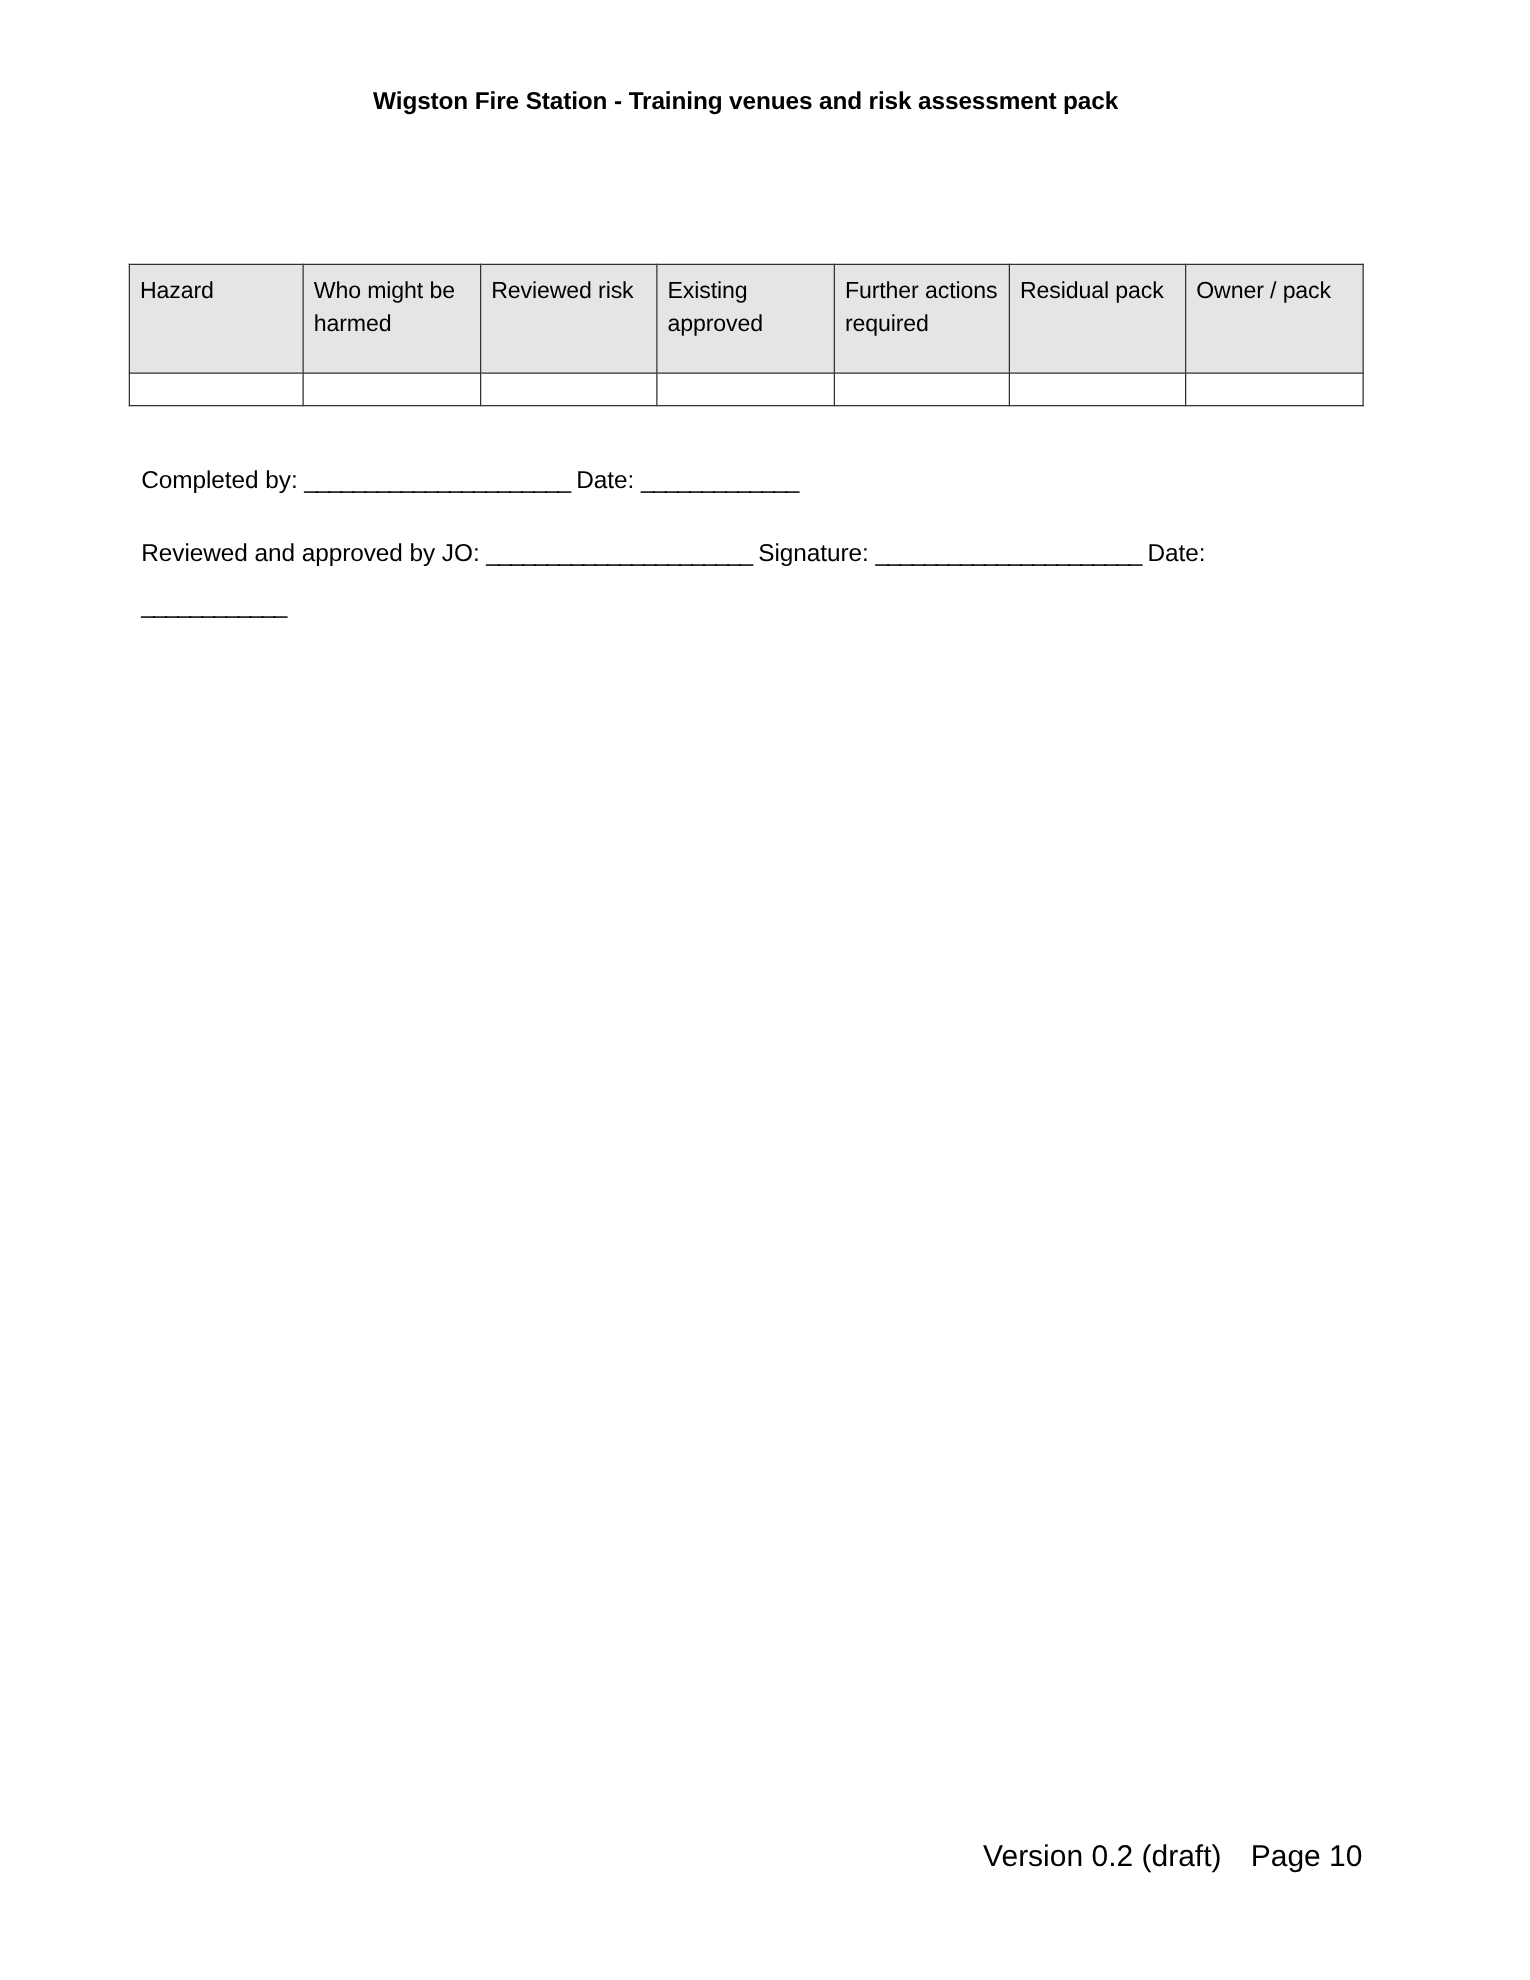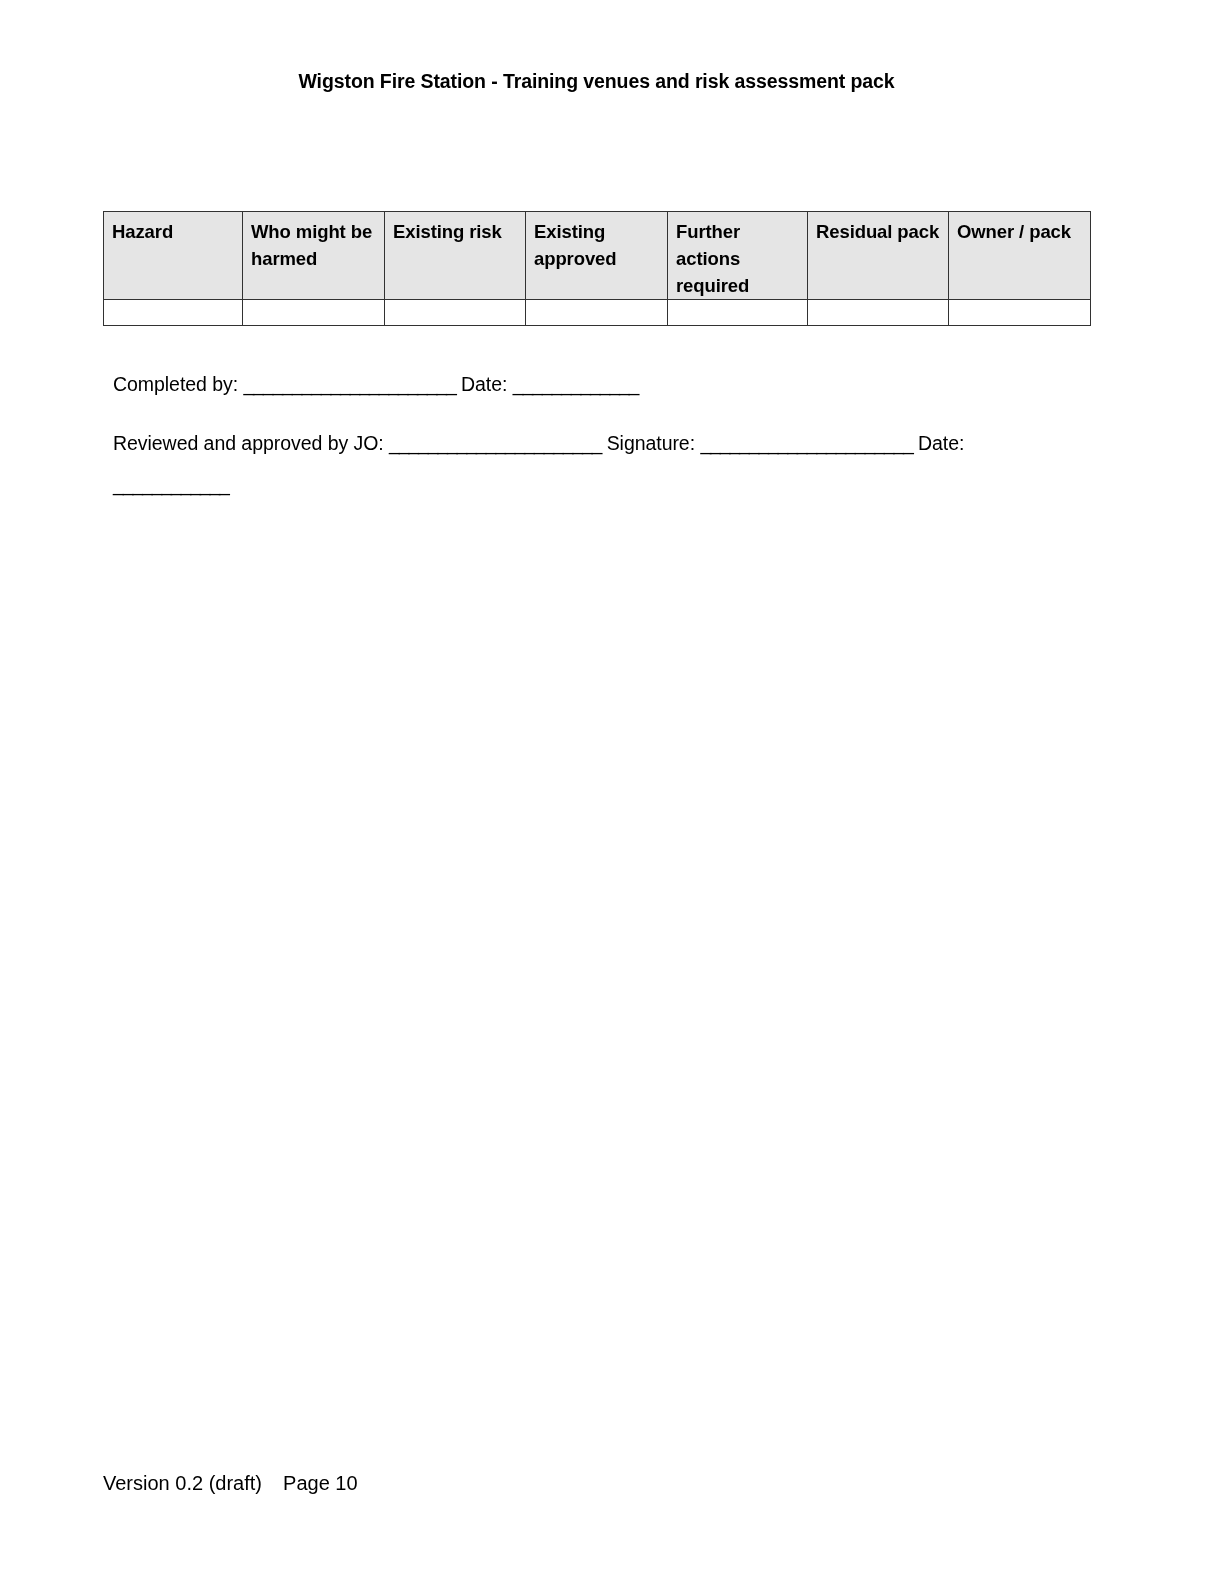--- a/index.html
+++ b/index.html
@@ -77,21 +77,21 @@
   table.risk-table td {
     border: 1px solid #323232;
     padding: 0;
     vertical-align: top;
   }
   table.risk-table thead th {
     background: #e5e5e5;
     height: 80px;
     text-align: left;
     font-size: 18.5px;
-    font-weight: bold;
+    font-weight: normal;
     line-height: 27px;
     padding: 6px 0 0 8px;
     letter-spacing: -0.1px;
   }
   table.risk-table tbody td {
     background: #ffffff;
     height: 25px;
   }
   .col-0 { width: 139px; }
   .col-1 { width: 142px; }
@@ -122,22 +122,22 @@
     font-family: "Liberation Sans", sans-serif;
     letter-spacing: -1.2px;
   }
 
   
   .doc-footer {
     position: absolute;
     top: 1472px;
     left: 103px;
     width: 987px;
-    text-align: left;
-    font-size: 20px;
+    text-align: right;
+    font-size: 24px;
     color: #000000;
     font-family: "Liberation Sans", sans-serif;
   }
   .footer-gap {
     display: inline-block;
     width: 10px;
   }
 </style>
 </head>
 <body>
@@ -156,21 +156,21 @@
           <col class="col-2">
           <col class="col-3">
         <col class="col-4">
           <col class="col-5">
           <col class="col-6">
       </colgroup>
       <thead>
         <tr>
           <th>Hazard</th>
           <th>Who might be harmed</th>
-          <th>Existing risk</th>
+          <th>Reviewed risk</th>
           <th>Existing approved</th>
           <th>Further actions required</th>
           <th>Residual pack</th>
           <th>Owner / pack</th>
         </tr>
       </thead>
       <tbody>
         <tr>
           <td></td>
           <td></td>

